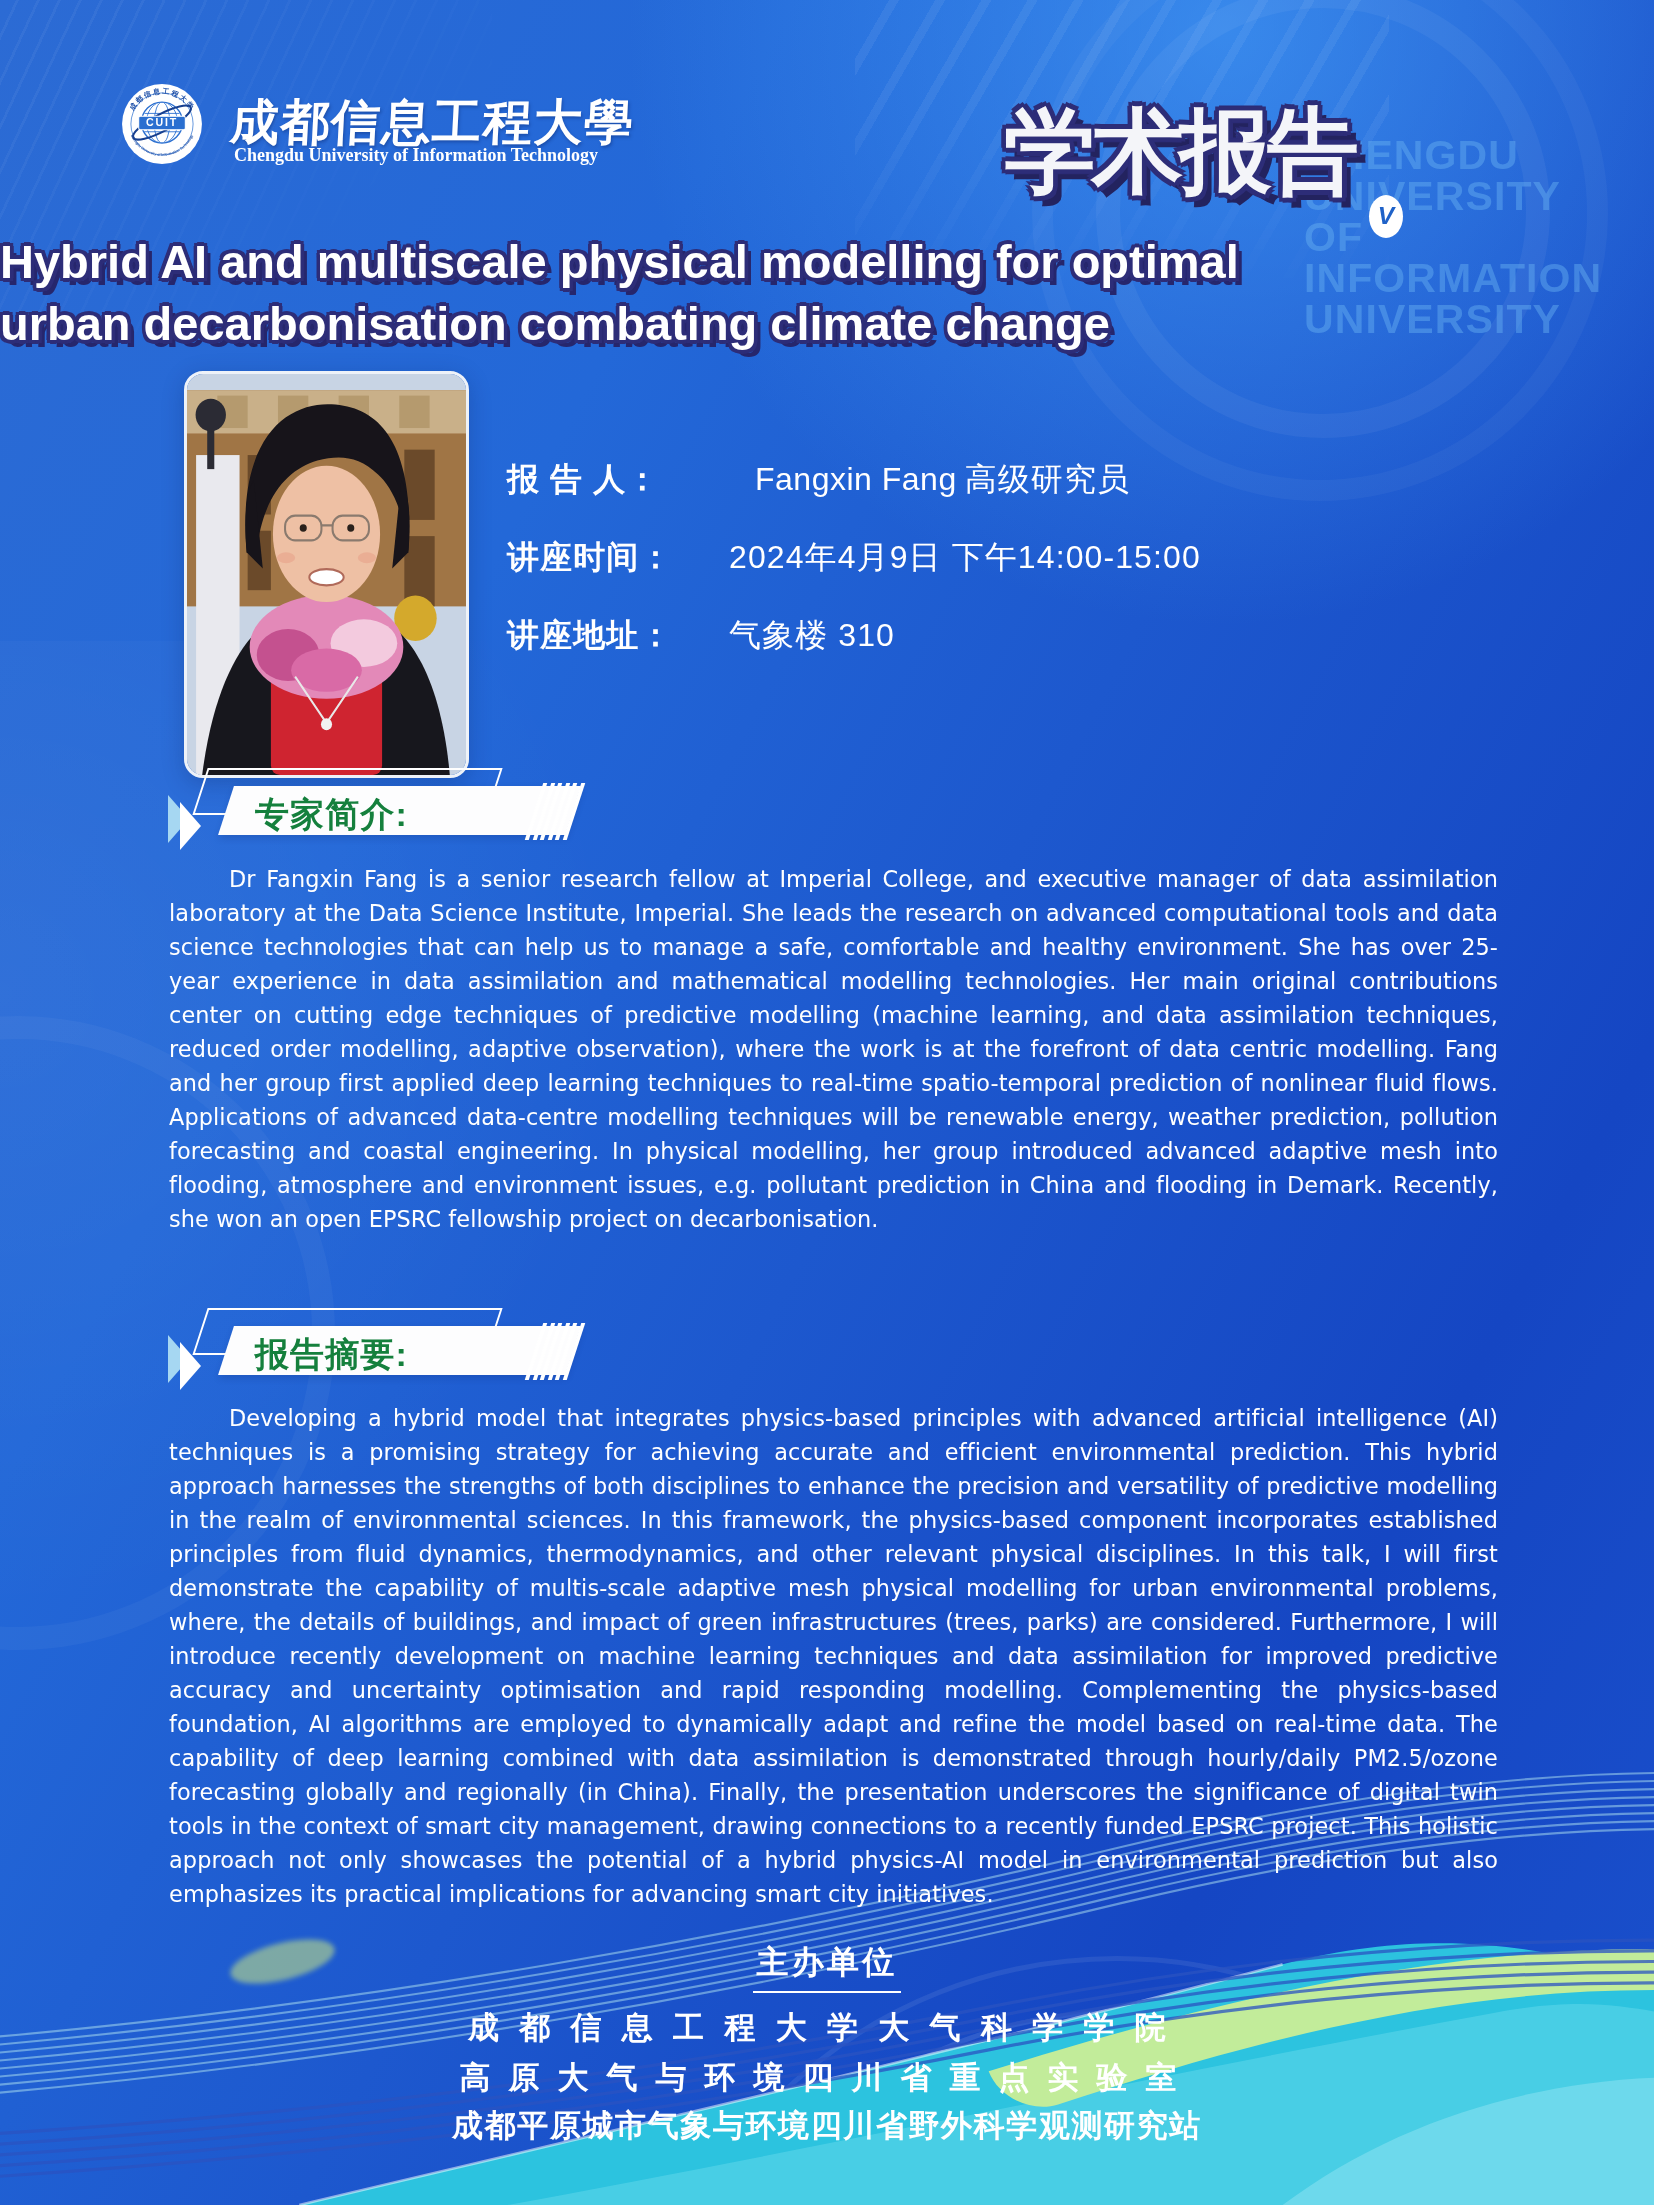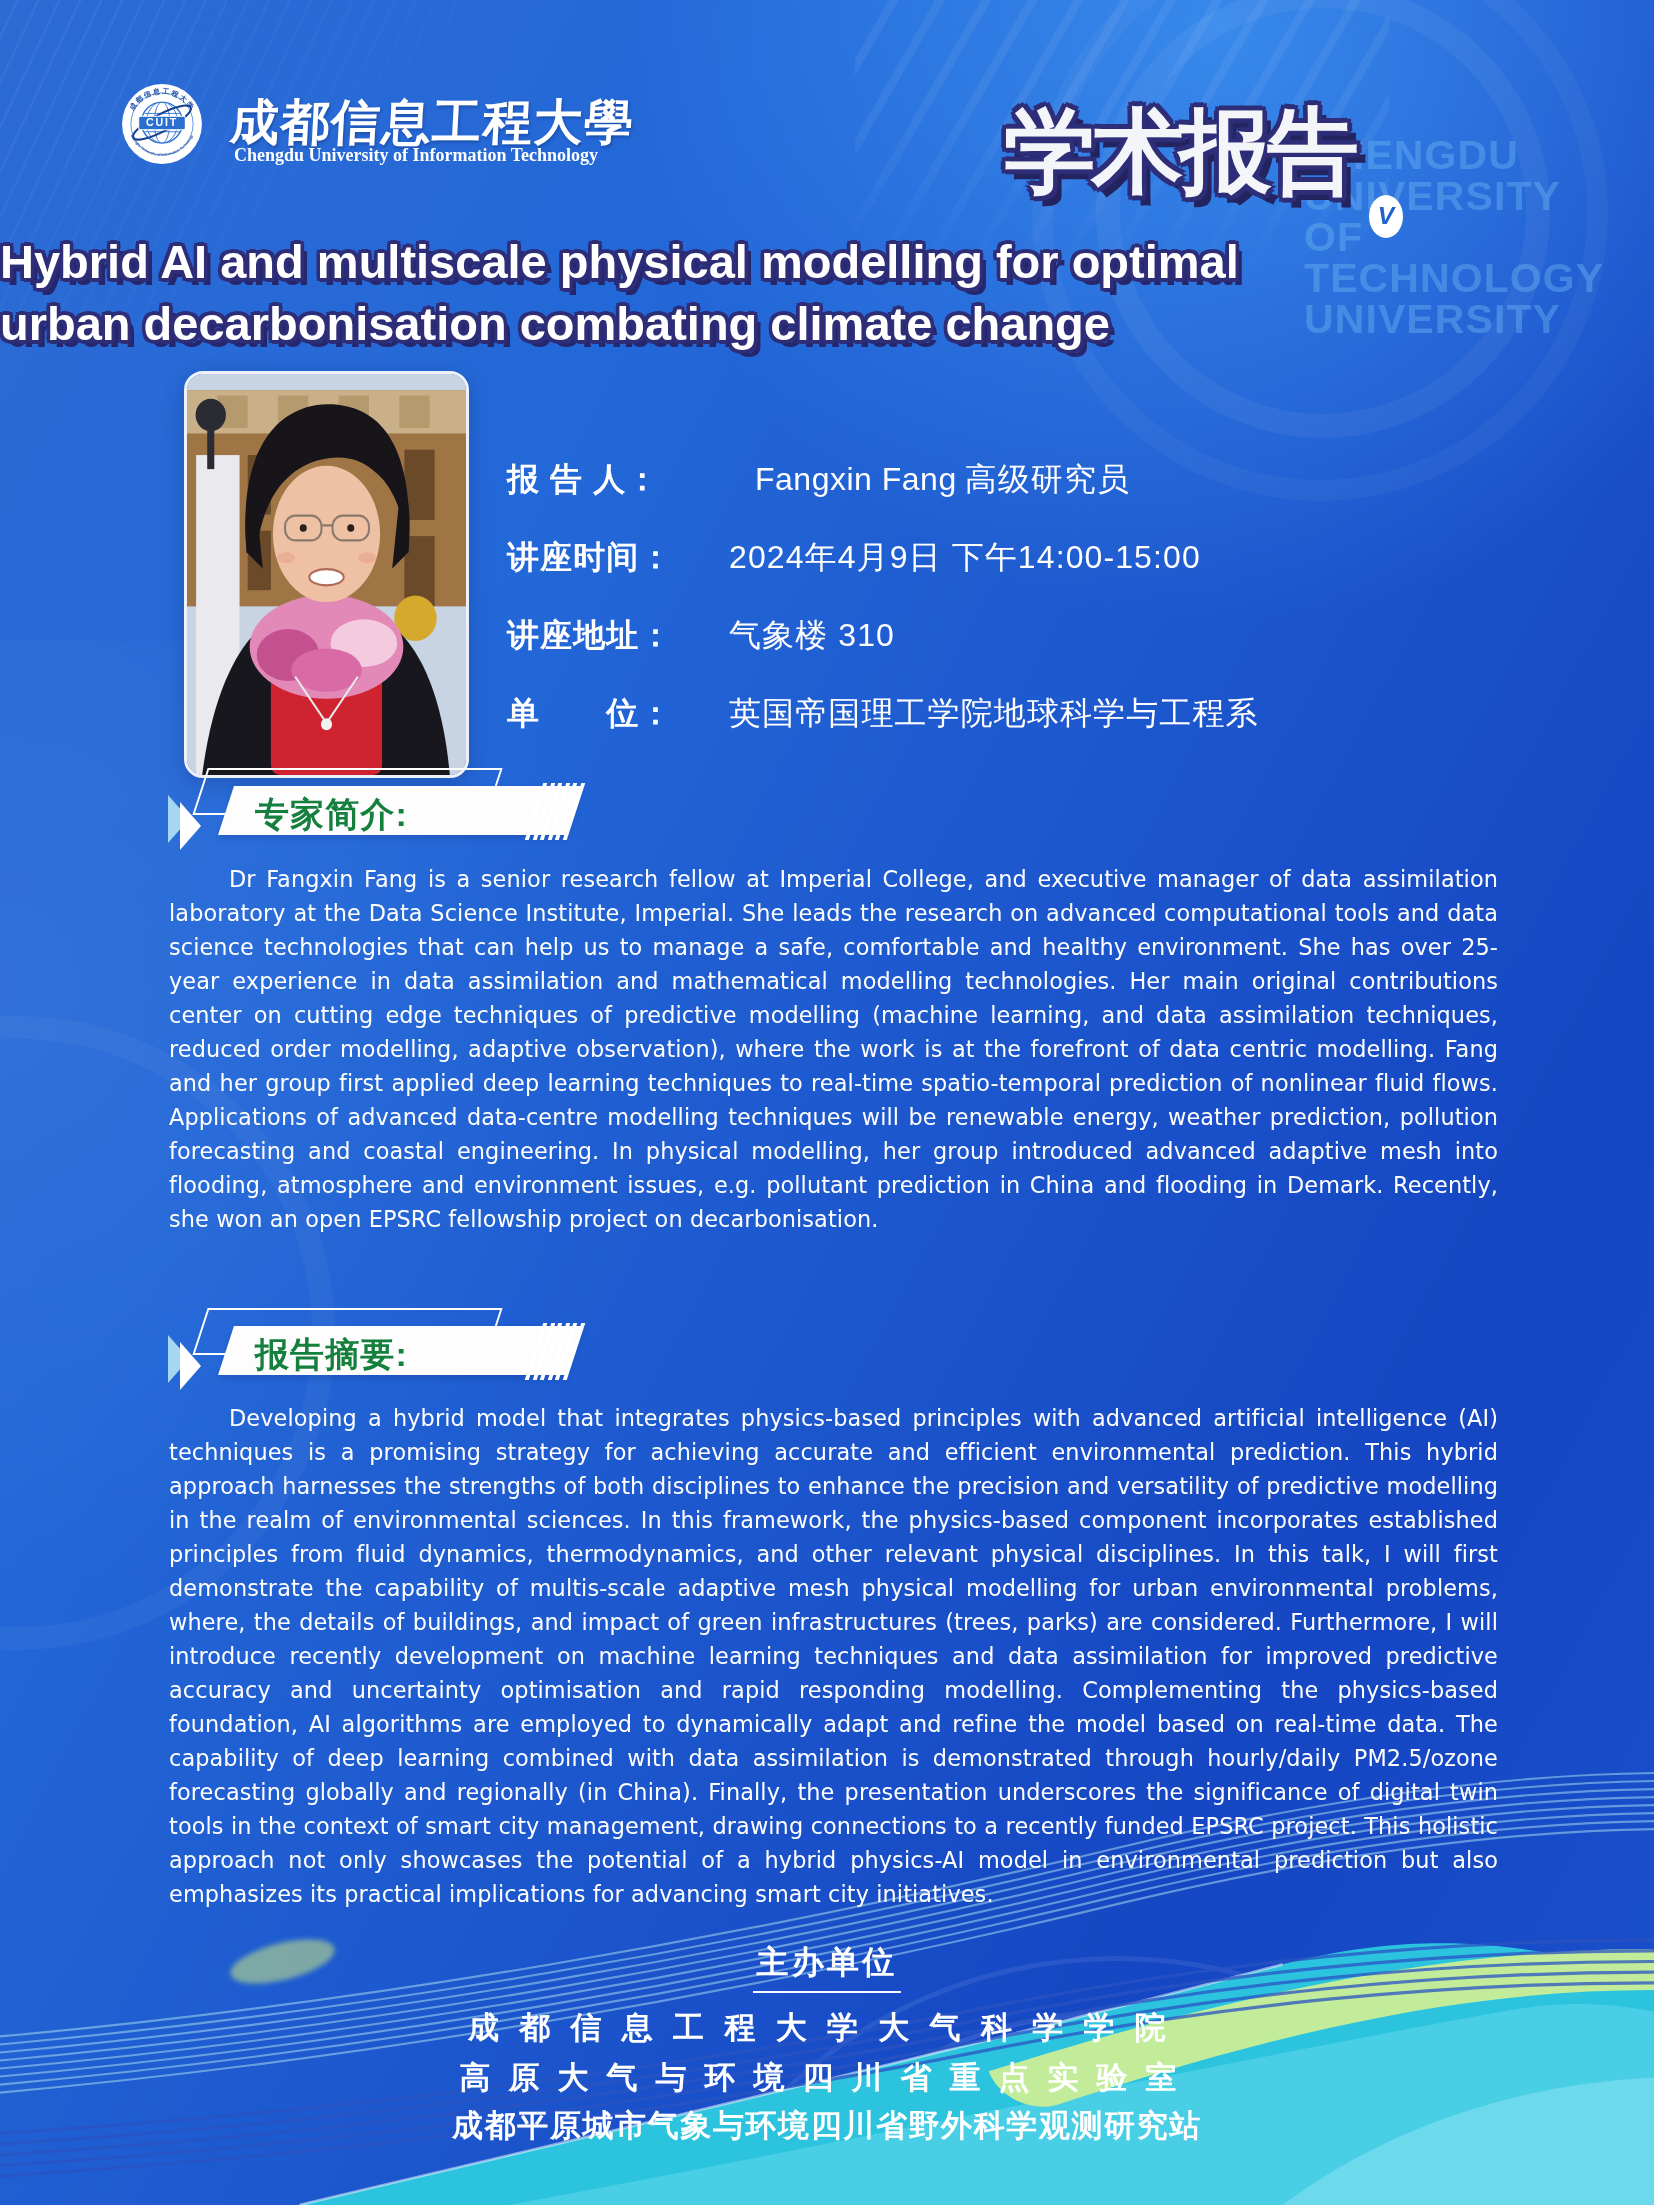--- a/index.html
+++ b/index.html
@@ -137,21 +137,21 @@
     <path d="M -60 840 C 600 800, 1250 720, 1850 600 C 2250 520, 2700 470, 3150 475"></path>
     <path d="M -60 860 C 600 820, 1250 740, 1850 620 C 2250 540, 2700 490, 3150 495"></path>
     <path d="M -60 880 C 600 840, 1250 760, 1850 640 C 2250 560, 2700 510, 3150 515"></path>
     <path d="M -60 900 C 600 860, 1250 780, 1850 660 C 2250 580, 2700 530, 3150 535"></path>
   </g>
 </svg>
 
 <div class="abs watermark">
   <div>CHENGDU</div>
   <div>UNIVERSITY</div>
-  <div>OF TECHNOLOGY</div>
+  <div>OF INFORMATION</div>
   <div>UNIVERSITY</div>
 </div>
 
 <div class="abs logo">
   <svg viewBox="0 0 232 232" width="82" height="82">
     <defs>
       <path id="arcTop" d="M 24 122 A 92 92 0 0 1 208 122" fill="none"></path>
       <path id="arcBot" d="M 20 110 A 96 96 0 0 0 212 110" fill="none"></path>
       <clipPath id="globeClip">
           <circle cx="116" cy="112" r="56"></circle>
@@ -243,25 +243,20 @@
   <div class="info-row">
     <span class="info-label">讲座时间：</span>
 
     <span class="info-rest">2024年4月9日  下午14:00-15:00</span>
   </div>
   <div class="info-row">
     <span class="info-label">讲座地址：</span>
 
     <span class="info-rest">气象楼  310</span>
   </div>
-  <div class="info-row">
-    <span class="info-label">单　　位：</span>
-
-    <span class="info-rest">英国帝国理工学院地球科学与工程系</span>
-  </div>
 </div>
 
 <div class="abs sec-head" id="sec-head-1">
   <div class="abs chev light"></div>
   <div class="abs chev white"></div>
   <div class="abs outline"></div>
   <div class="abs banner"></div>
   <div class="abs slash" style="left:374px"></div>
   <div class="abs slash" style="left:382px"></div>
   <div class="abs slash" style="left:389px"></div>

